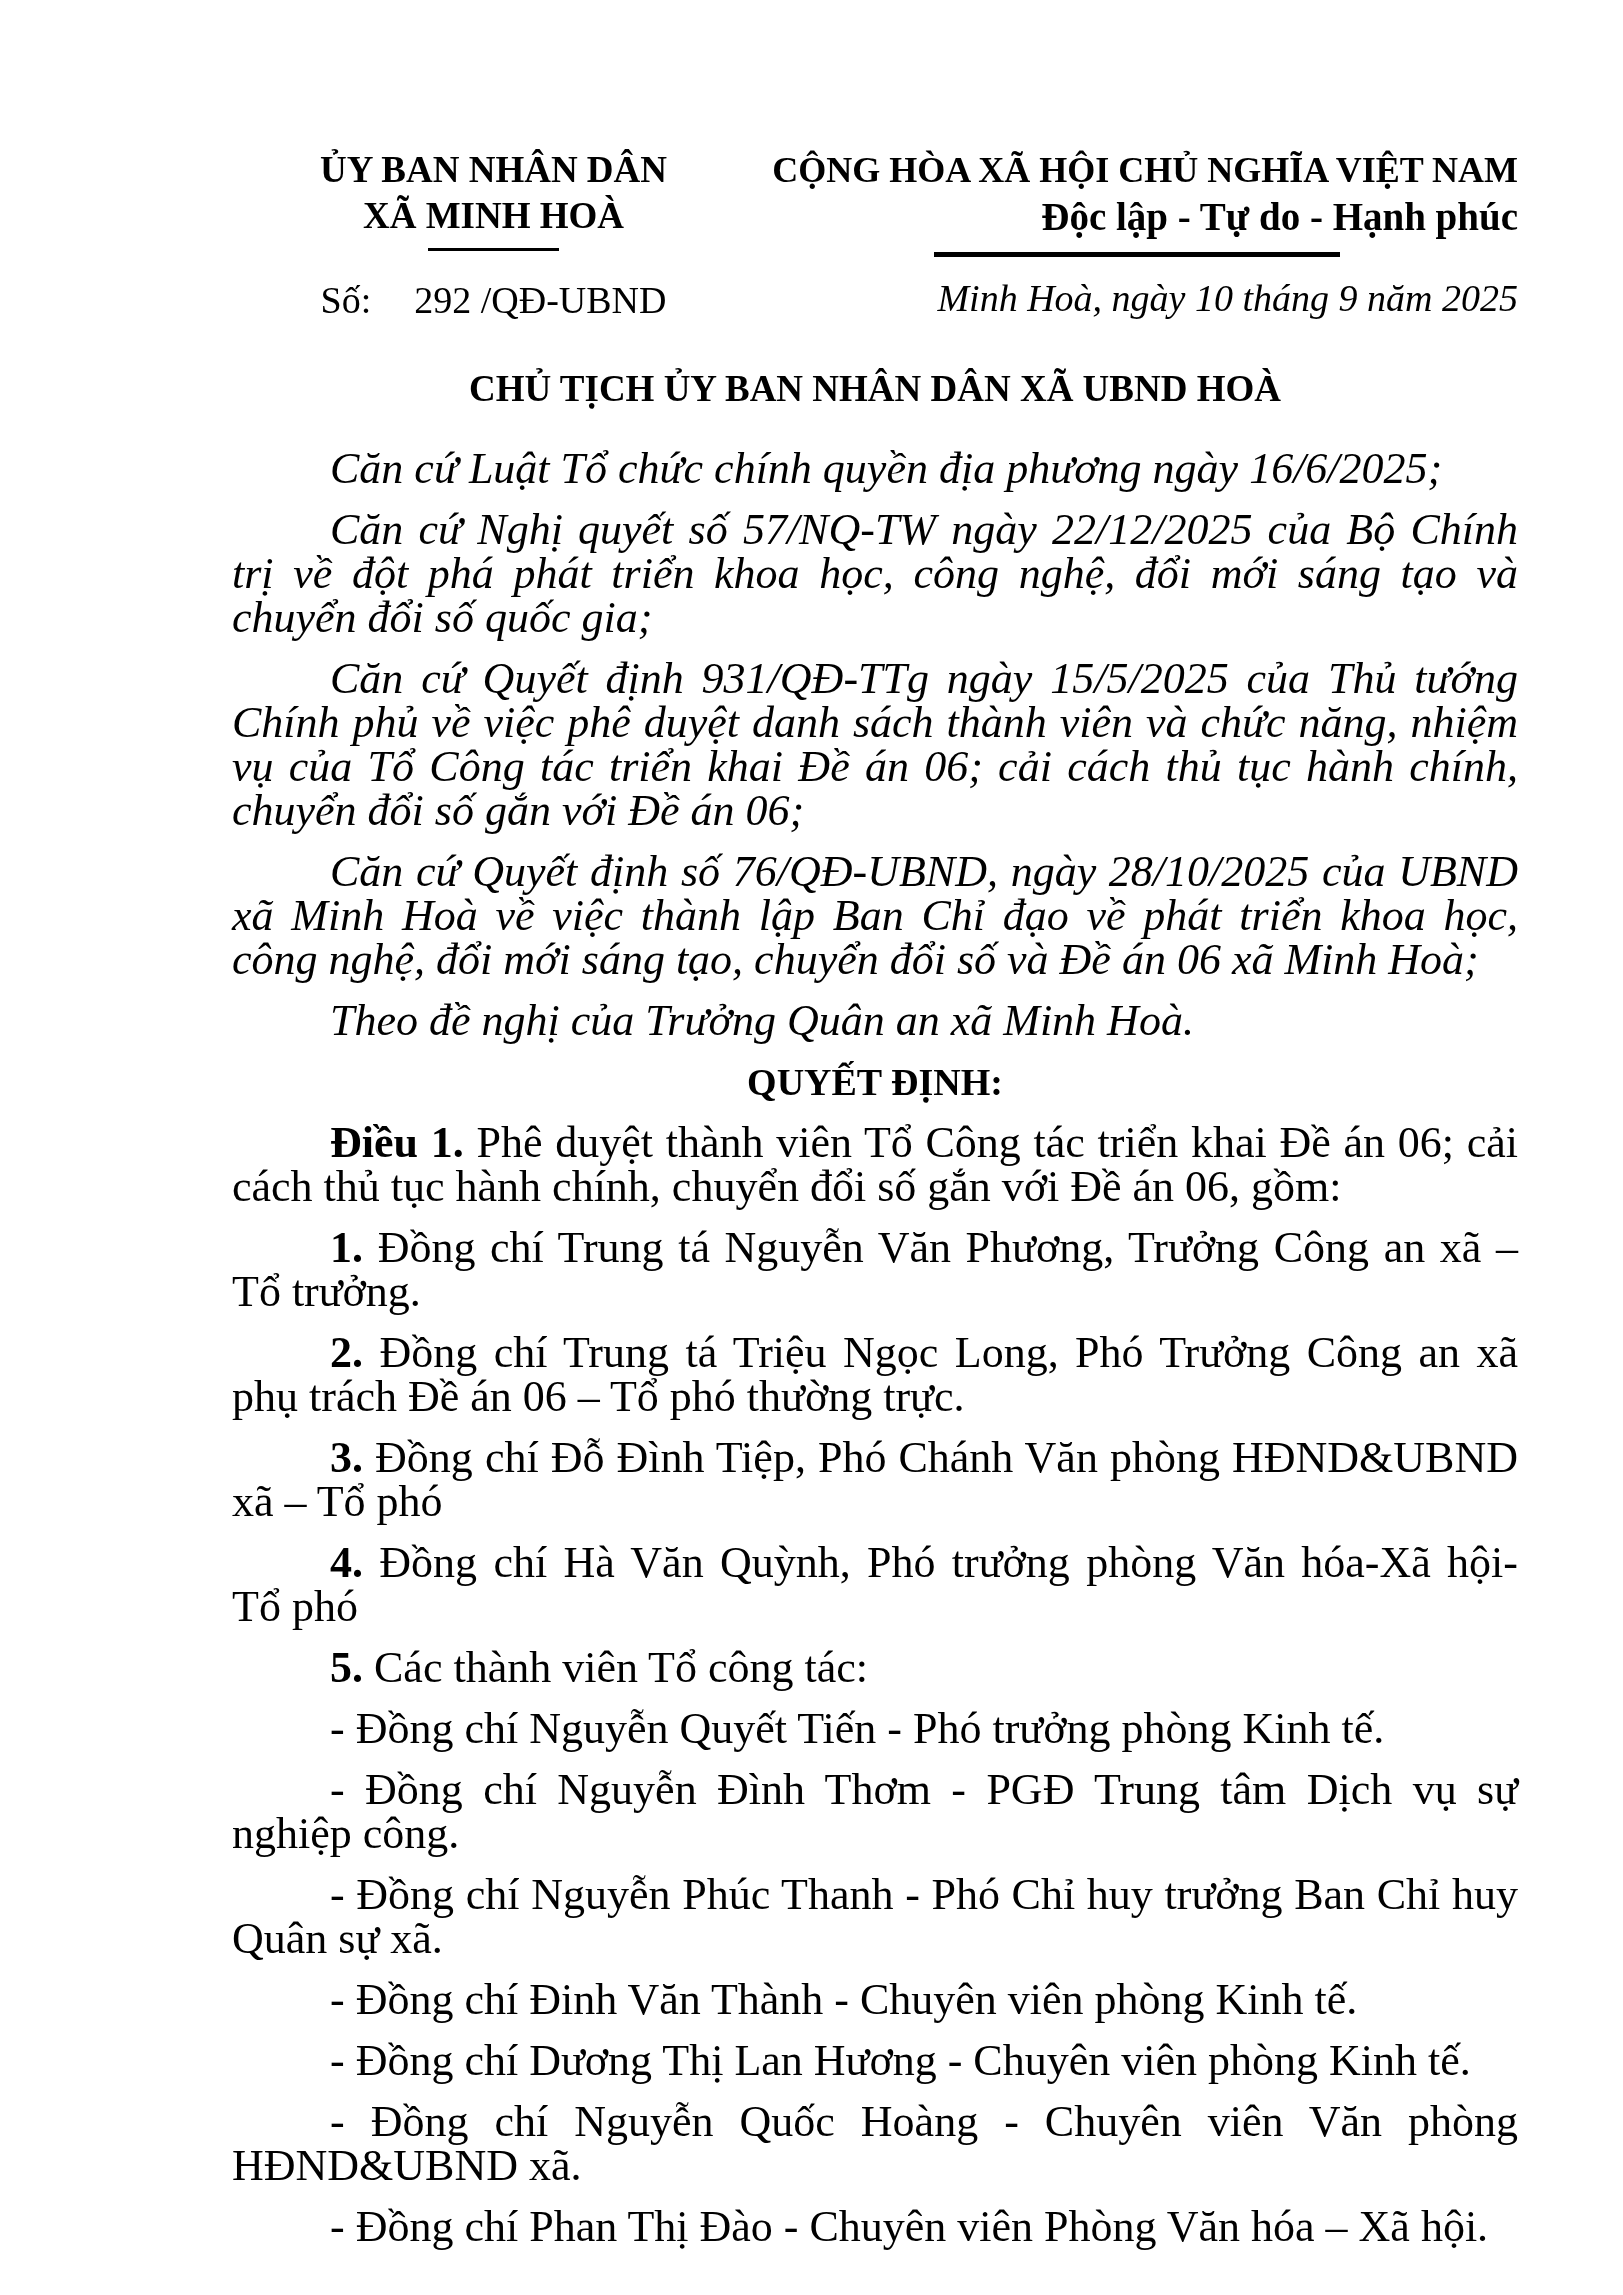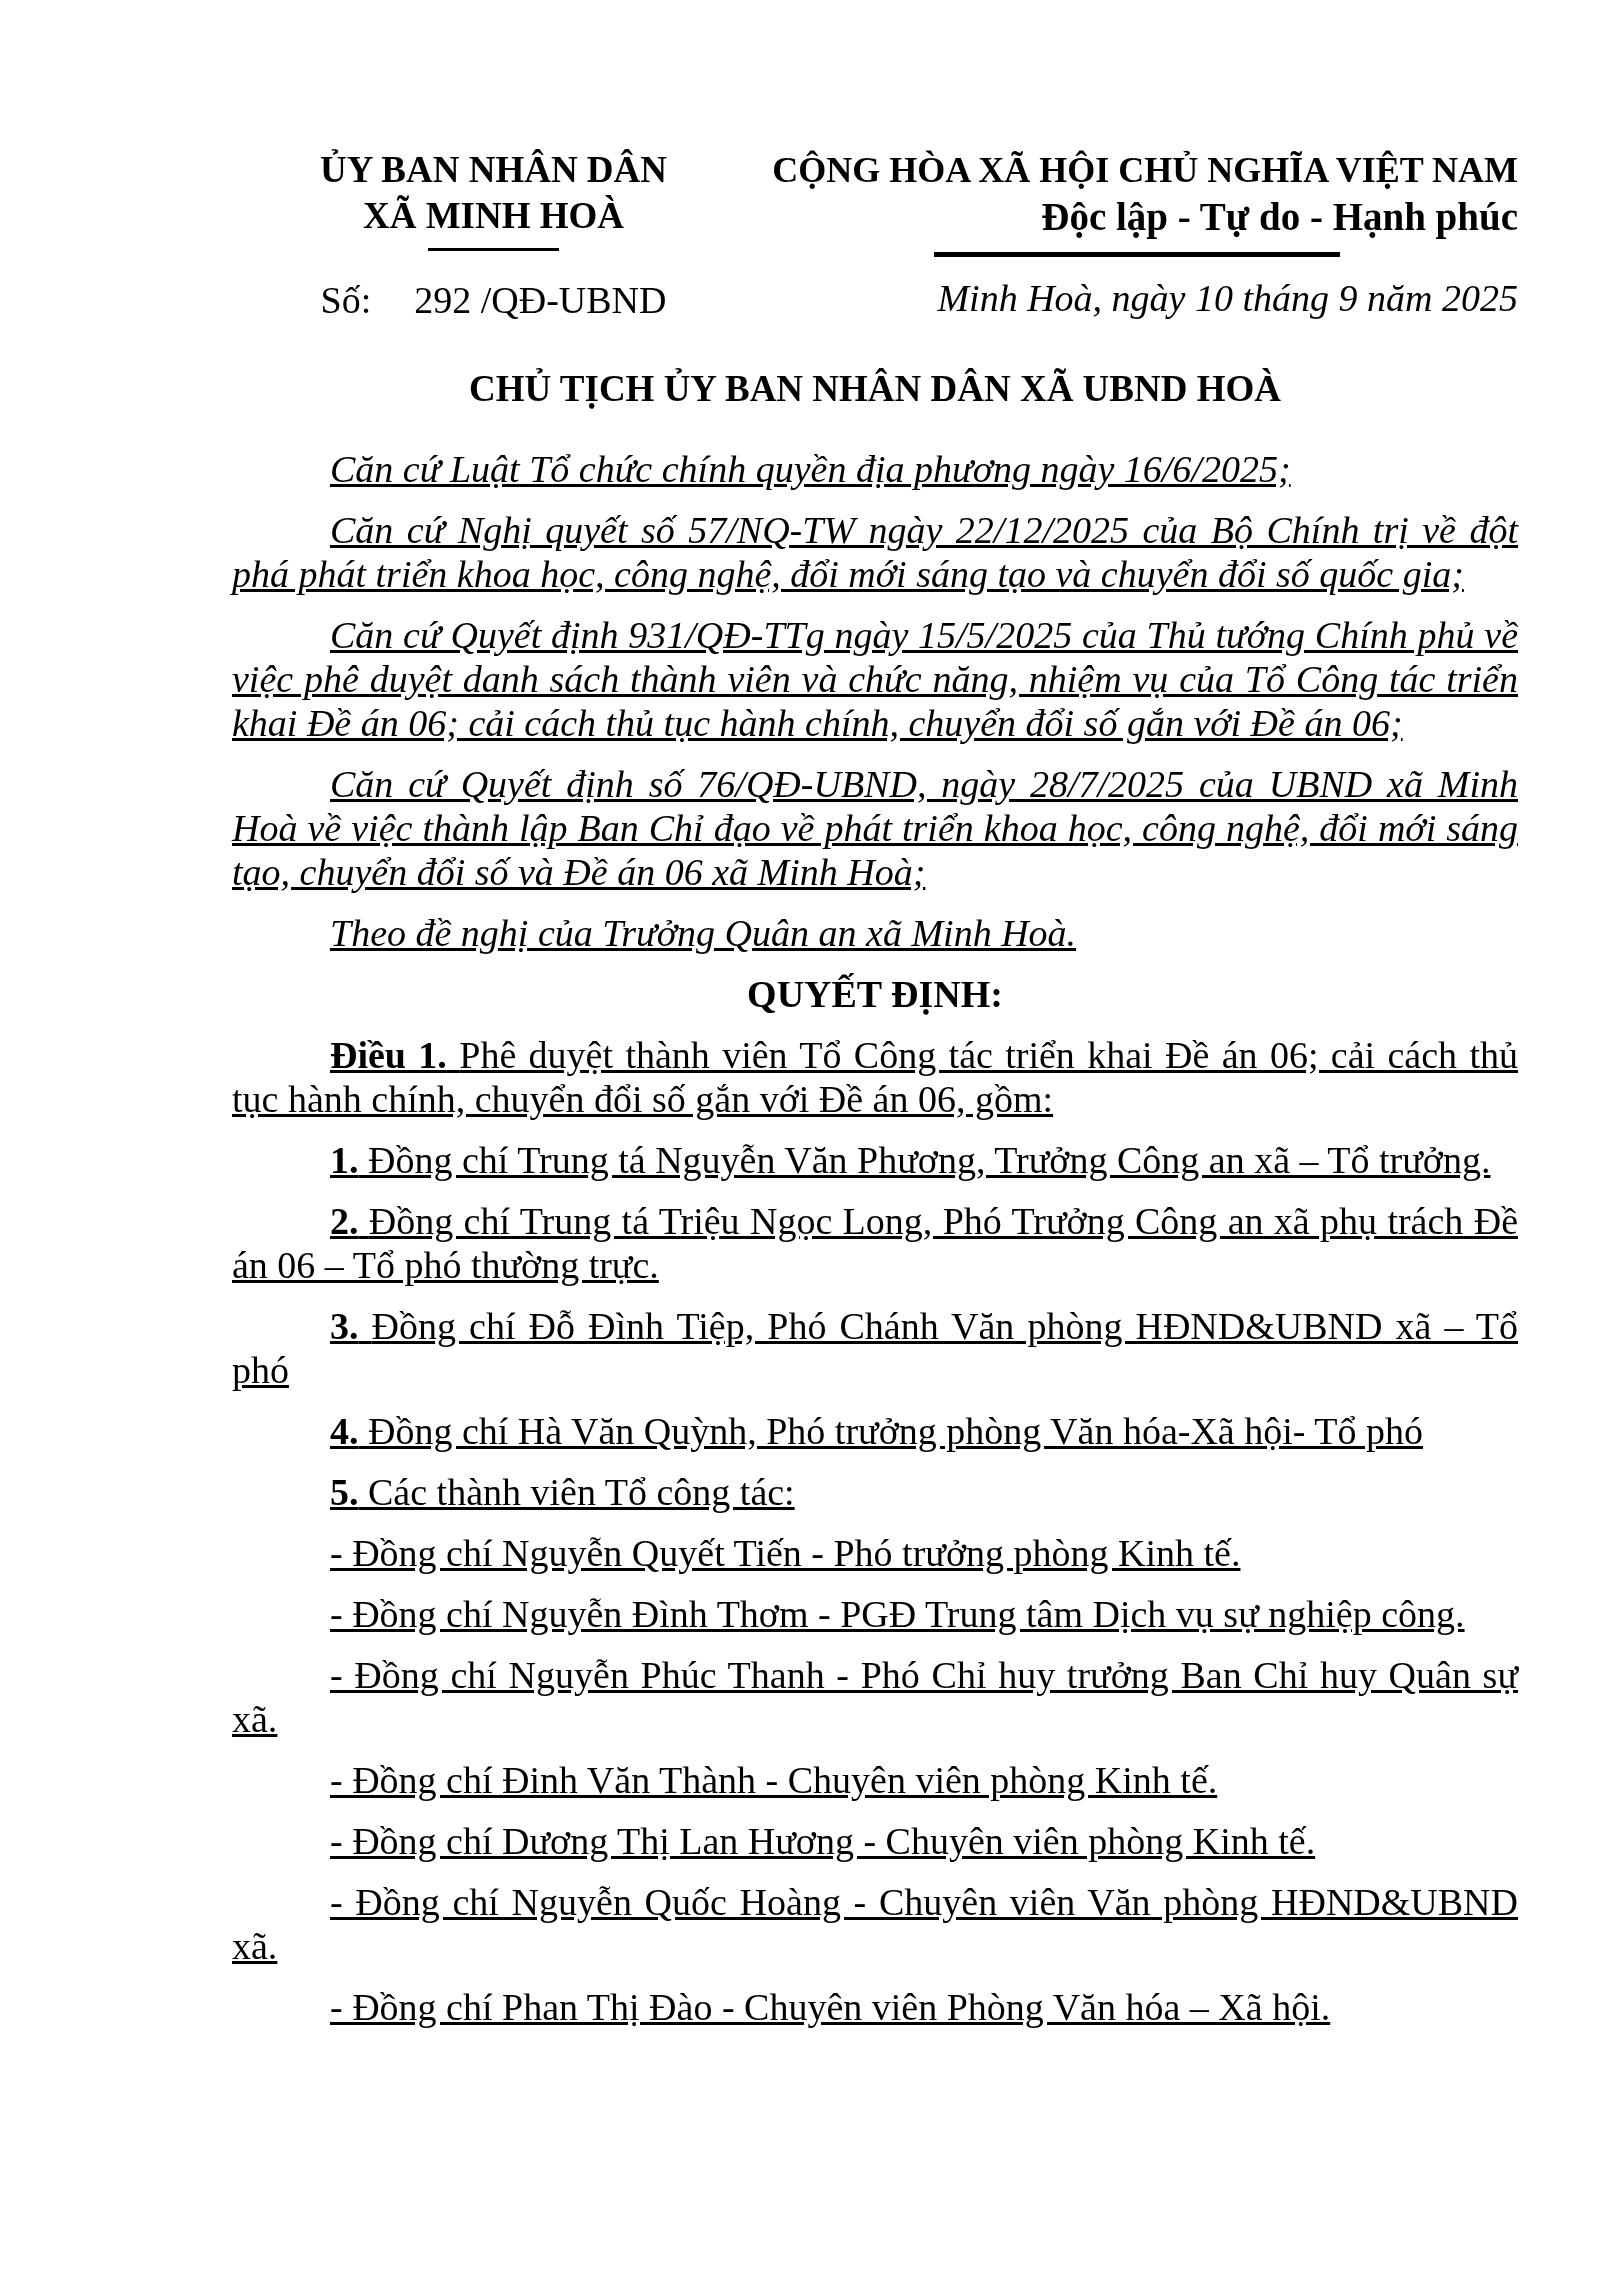--- a/index.html
+++ b/index.html
@@ -28,26 +28,25 @@
   .date-line { margin-top: 18.3px; font-style: italic; font-size: 38px; line-height: 46px; padding-left: 164px; white-space: nowrap; }
   
   .title-block { margin-top: 38px; text-align: center; }
   .doc-type { font-weight: bold; font-size: 38px; line-height: 42px; }
   .title-line { font-weight: bold; font-size: 35px; line-height: 41px; white-space: nowrap; }
   .title-rule { width: 366px; height: 3.3px; background: #000; margin: 5.2px auto 0; }
   .authority { margin-top: 43px; text-align: center; font-weight: bold; font-size: 37px; line-height: 46px; white-space: nowrap; }
   
   .body { margin-top: 35px; }
   p.doc {
-    font-size: 38px;
+    font-size: 44px;
     line-height: 44px;
     text-align: justify;
     text-indent: 98px;
     margin-bottom: 17px;
-    text-decoration: underline;
   }
   .italic { font-style: italic; }
   .decree-heading {
     text-align: center;
     font-weight: bold;
     font-size: 38px;
     line-height: 44px;
     margin-bottom: 17px;
   }
   b.lead { font-weight: bold; }
@@ -74,21 +73,21 @@
     </div>
   </div>
 
 
   <div class="authority">CHỦ TỊCH ỦY BAN NHÂN DÂN XÃ UBND HOÀ</div>
 
   <div class="body">
     <p class="doc italic">Căn cứ Luật Tổ chức chính quyền địa phương ngày 16/6/2025;</p>
     <p class="doc italic">Căn cứ Nghị quyết số 57/NQ-TW ngày 22/12/2025 của Bộ Chính trị về đột phá phát triển khoa học, công nghệ, đổi mới sáng tạo và chuyển đổi số quốc gia;</p>
     <p class="doc italic">Căn cứ Quyết định 931/QĐ-TTg ngày 15/5/2025 của Thủ tướng Chính phủ về việc phê duyệt danh sách thành viên và chức năng, nhiệm vụ của Tổ Công tác triển khai Đề án 06; cải cách thủ tục hành chính, chuyển đổi số gắn với Đề án 06;</p>
-    <p class="doc italic">Căn cứ Quyết định số 76/QĐ-UBND, ngày 28/7/2025 của UBND xã Minh Hoà về việc thành lập Ban Chỉ đạo về phát triển khoa học, công nghệ, đổi mới sáng tạo, chuyển đổi số và Đề án 06 xã Minh Hoà;</p>
+    <p class="doc italic">Căn cứ Quyết định số 76/QĐ-UBND, ngày 28/10/2025 của UBND xã Minh Hoà về việc thành lập Ban Chỉ đạo về phát triển khoa học, công nghệ, đổi mới sáng tạo, chuyển đổi số và Đề án 06 xã Minh Hoà;</p>
     <p class="doc italic">Theo đề nghị của Trưởng Quân an xã Minh Hoà.</p>
 
     <div class="decree-heading">QUYẾT ĐỊNH:</div>
 
     <p class="doc">
       <b class="lead">Điều 1.</b>
       <span>Phê duyệt thành viên Tổ Công tác triển khai Đề án 06; cải cách thủ tục hành chính, chuyển đổi số gắn với Đề án 06, gồm:</span>
     </p>
 
     <p class="doc">

